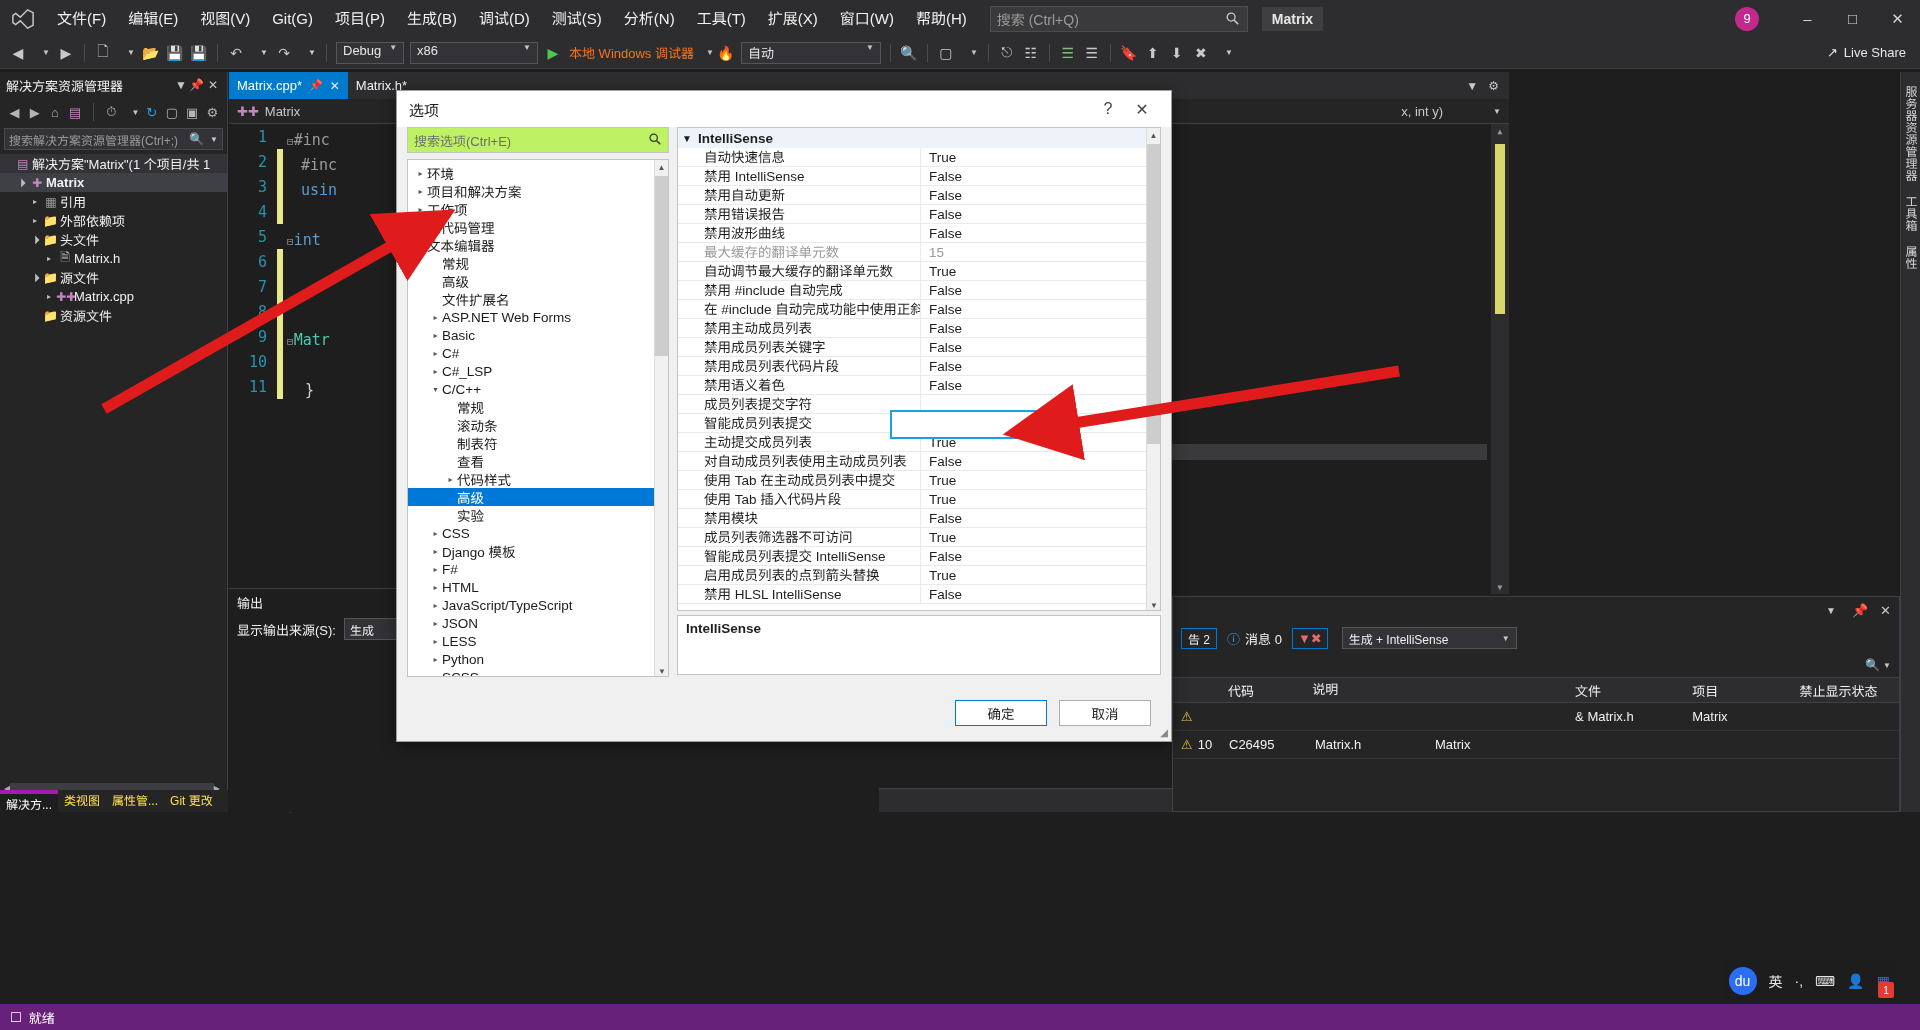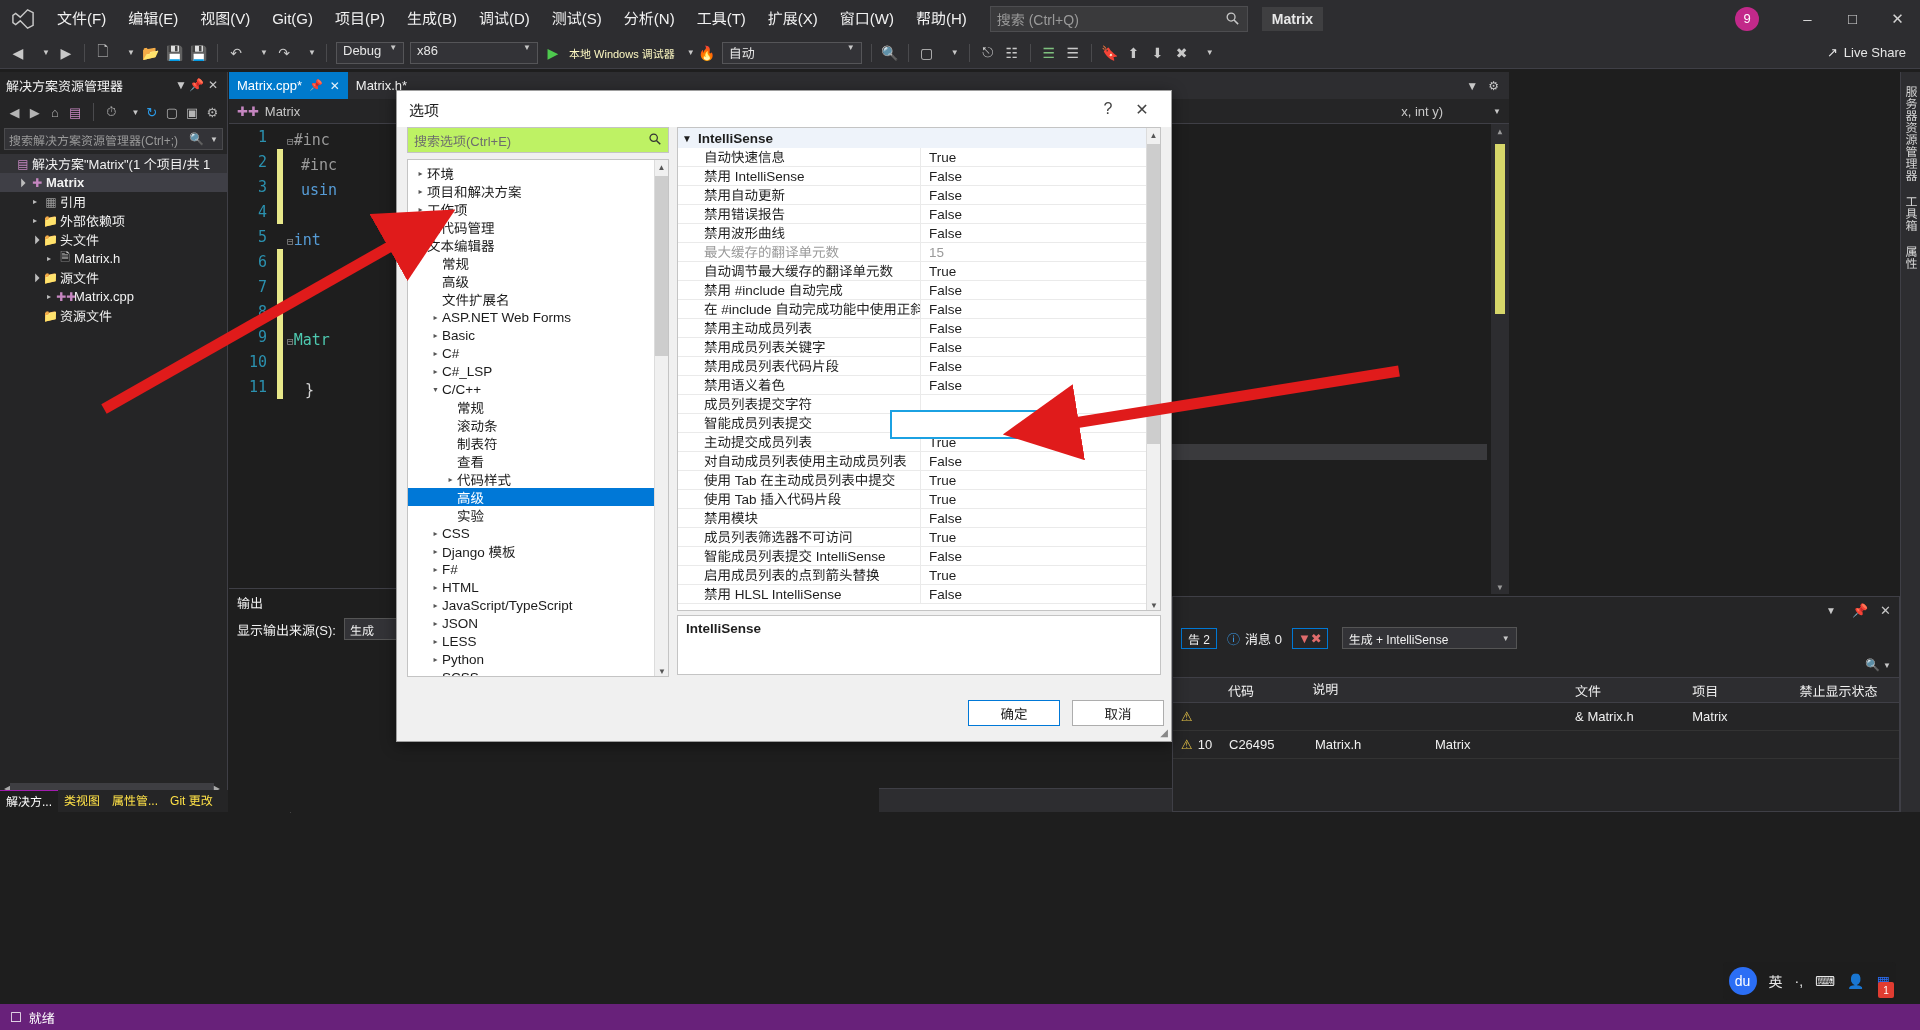--- a/index.html
+++ b/index.html
@@ -89,21 +89,21 @@
   .arrow { width: 14px; text-align: center; font-size: 8px; color: #bdbdbd; }
   .tico { width: 18px; text-align: center; font-size: 12px; }
   .bold { font-weight: bold; }
   .sol-hscroll { position: absolute; bottom: 18px; left: 4px; width: 216px; height: 12px;
                  display: flex; align-items: center; }
   .sol-hscroll .track { flex:1; height: 10px; background: #3e3e42; }
   .sol-hscroll .thumb { width: 150px; height: 10px; background: #686868; }
   .sol-tabs { position: absolute; bottom: 0; left: 0; width: 228px; height: 22px;
               display: flex; align-items: center; font-size: 12px; background: #252526; }
   .sol-tab { padding: 0 6px; height: 22px; line-height: 22px; color: #fde047; }
-  .sol-tab.active { background: #1e1e1e; color: #fff; border-top: 1px solid #a21caf; }
+  .sol-tab.active { background: #1e1e1e; color: #fff; border-top: 4px solid #a21caf; }
 
   
   .editor-zone { position: absolute; left: 229px; top: 72px; width: 1280px; height: 740px;
                  background: #1e1e1e; }
   .tabstrip { height: 27px; display: flex; align-items: stretch; background: #2d2d30; }
   .etab { display: flex; align-items: center; padding: 0 8px; font-size: 13px;
           color: #f1f1f1; background: #2d2d30; gap: 7px; }
   .etab.active { background: #007acc; color: #fff; }
   .etab .x { font-size: 12px; opacity: .9; }
   .etab .pin { font-size: 11px; }
@@ -228,21 +228,21 @@
   .grow.dim .gname, .grow.dim .gval { color: #9a9a9a; }
   .grid-scroll { position: absolute; right: 0; top: 0; width: 14px; height: 484px;
                  background: #f0f0f0; border-left: 1px solid #dcdcdc; }
   .grid-scroll .sarrow { height: 14px; display: flex; align-items: center;
                          justify-content: center; font-size: 8px; color: #555; }
   .grid-scroll .sthumb { position: absolute; top: 16px; width: 14px; height: 300px;
                          background: #cdcdcd; }
   .desc-box { margin-top: 4px; height: 60px; background: #fff; border: 1px solid #c4c4c4;
               padding: 5px 8px; font-weight: bold; font-size: 13.5px; }
   .dlg-foot { height: 56px; display: flex; align-items: center; justify-content: flex-end;
-              gap: 12px; padding-right: 7px; }
+              gap: 12px; padding-right: 20px; }
   .dbtn { width: 92px; height: 26px; background: #fff; border: 1px solid #adadad;
           font-size: 13.5px; display: flex; align-items: center; justify-content: center;
           color: #1e1e1e; cursor: pointer; }
   .dbtn.default { border: 1px solid #0078d7; }
   .dlg-grip { position: absolute; right: 3px; bottom: 3px; font-size: 10px; color: #888; }
 
   
   .edit-cell { position: absolute; left: 890px; top: 410px; width: 171px; height: 29px;
                background: #fff; border: 2px solid #1ba1e2; z-index: 30; }
 
@@ -320,21 +320,21 @@
     <div class="tb-sep"></div>
     <div class="tb-combo" style="width:68px">
       <span>Debug</span>
         <span class="caret">▼</span>
     </div>
     <div class="tb-combo" style="width:128px">
       <span>x86</span>
         <span class="caret">▼</span>
     </div>
     <div class="tb-icon" style="color:#4ec94e">▶</div>
-    <div style="font-size:11px;color:#fef9c3;padding:0 4px">本地 Windows 调试器</div>
+    <div style="font-size:13px;color:#f97316;padding:0 4px">本地 Windows 调试器</div>
     <span class="caret">▼</span>
     <div class="tb-icon">🔥</div>
     <div class="tb-combo" style="width:140px">
       <span>自动</span>
         <span class="caret">▼</span>
     </div>
     <div class="tb-sep"></div>
     <div class="tb-icon" style="color:#d9a441">🔍</div>
     <div class="tb-sep"></div>
     <div class="tb-icon">▢</div>

